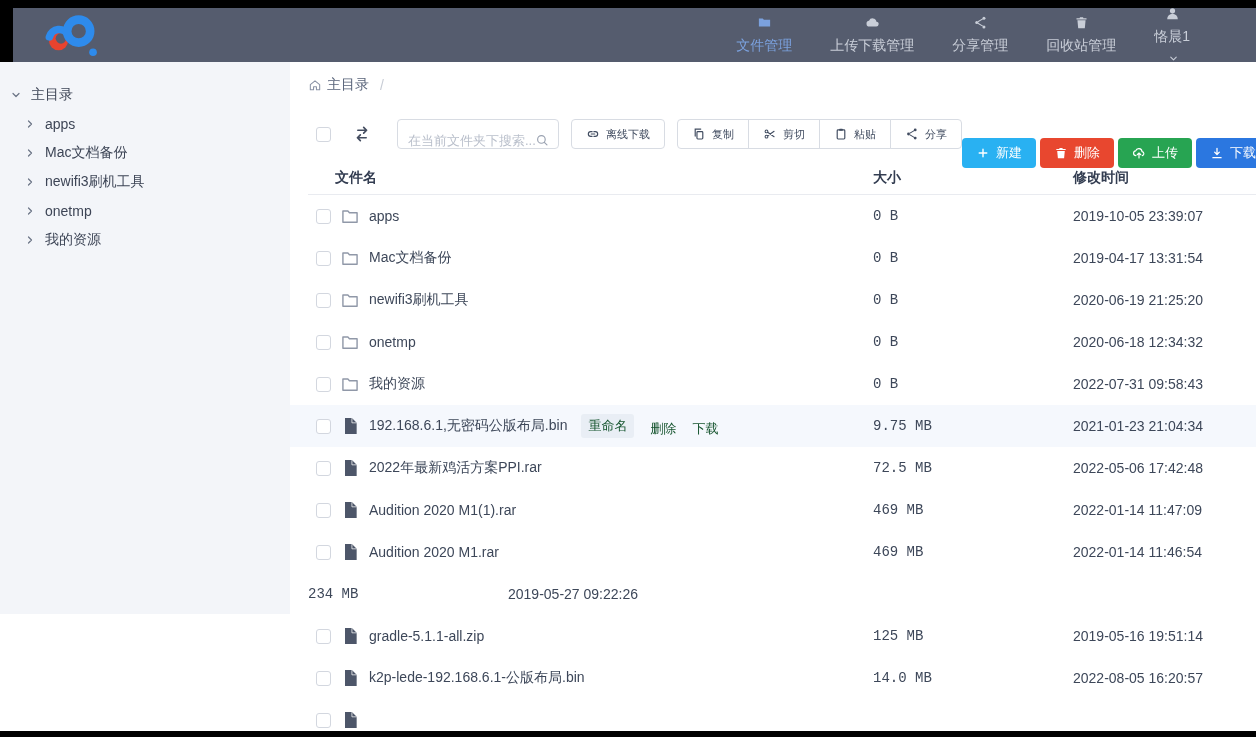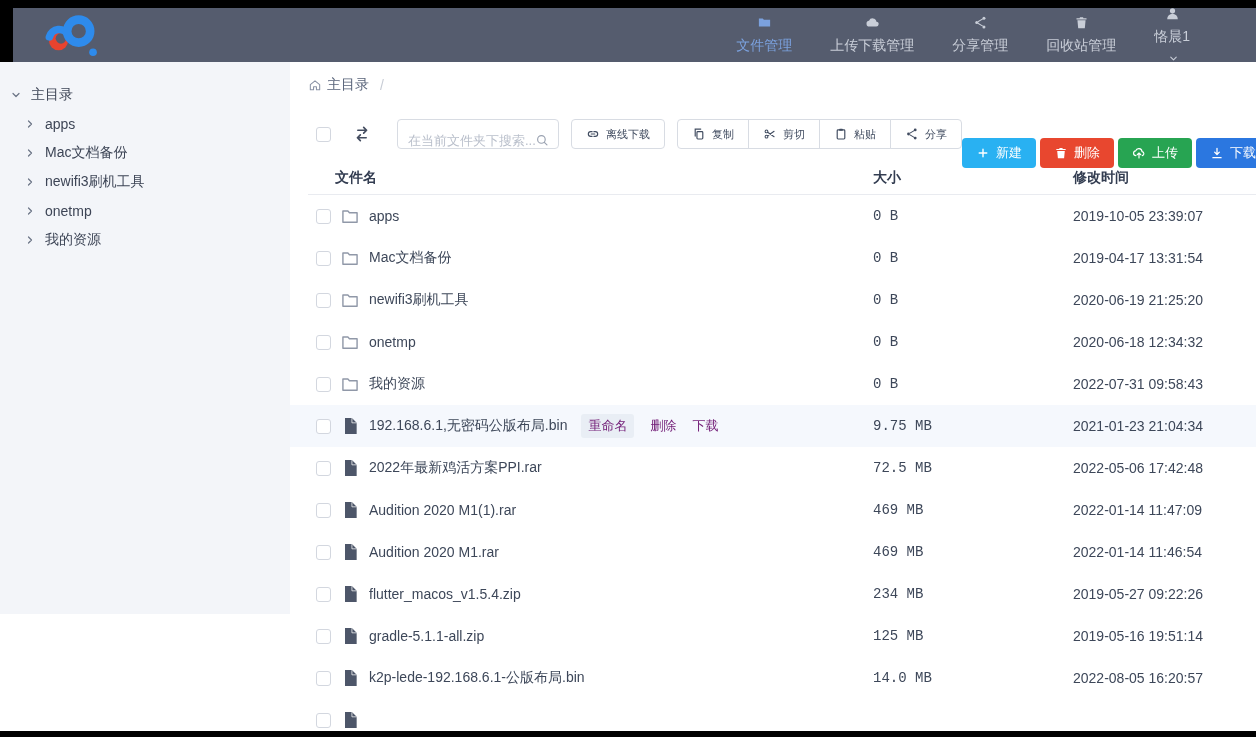--- a/index.html
+++ b/index.html
@@ -70,22 +70,22 @@
   .th-size { width:200px; }
   .th-date { width:197px; }
   .trow { display:flex; align-items:center; height:42px; font-size:14px; color:#3d4759; }
   .trow.highlighted { background:#f5f8fd; margin:0 -24px 0 -18px; padding:0 24px 0 18px; }
   .trow .row-left { flex:1; display:flex; align-items:center; min-width:0; }
   .trow .checkbox { margin-left:8px; }
   .trow .ficon { width:20px; height:20px; margin-left:9px; flex:0 0 auto; }
   .ficon.folder { color:#9098a8; }
   .ficon.file { color:#4d5669; }
   .fname { margin-left:9px; white-space:nowrap; cursor:pointer; }
-  .row-actions { display:flex; align-items:center; gap:16px; margin-left:14px;
-    font-size:13px; color:#701a75; }
+  .row-actions { display:flex; align-items:flex-end; gap:16px; margin-left:14px;
+    font-size:13px; color:#14532d; }
   .row-actions .act { cursor:pointer; white-space:nowrap; }
   .row-actions .act.pill { background:#e9eef5; padding:3px 7px; border-radius:3px; }
   .td-size { width:200px;font-family:Liberation Mono, monospace; }
   .td-date { width:197px; }
 </style>
 </head>
 <body>
 
 <svg width="0" height="0" style="position:absolute">
   <defs>
@@ -434,27 +434,20 @@
               <div class="checkbox"></div>
               <svg class="ficon file">
                 <use href="#i-file"></use>
               </svg>
               <span class="fname">Audition 2020 M1.rar</span>
             </div>
             <div class="td-size">469 MB</div>
             <div class="td-date">2022-01-14 11:46:54</div>
           </div>
           <div class="trow">
-            <div class="row-left">
-              <div class="checkbox"></div>
-              <svg class="ficon file">
-                <use href="#i-file"></use>
-              </svg>
-              <span class="fname">flutter_macos_v1.5.4.zip</span>
-            </div>
             <div class="td-size">234 MB</div>
             <div class="td-date">2019-05-27 09:22:26</div>
           </div>
           <div class="trow">
             <div class="row-left">
               <div class="checkbox"></div>
               <svg class="ficon file">
                 <use href="#i-file"></use>
               </svg>
               <span class="fname">gradle-5.1.1-all.zip</span>

